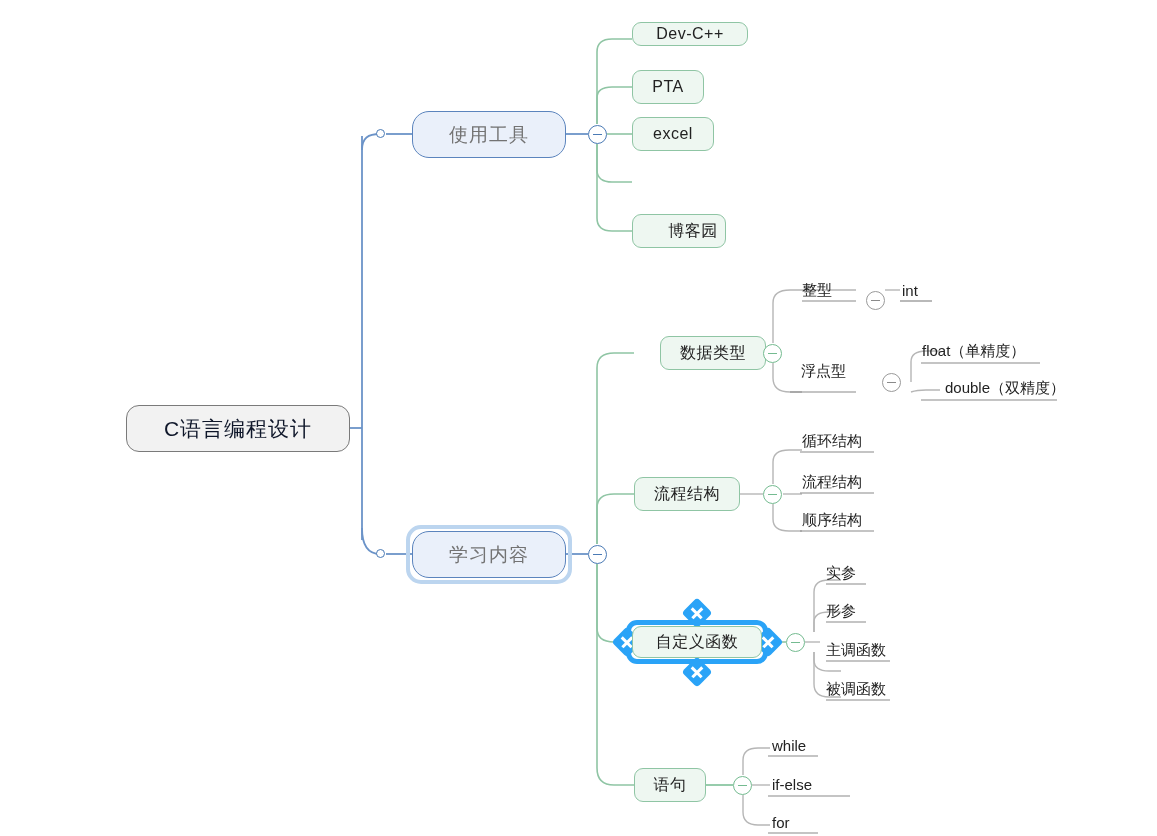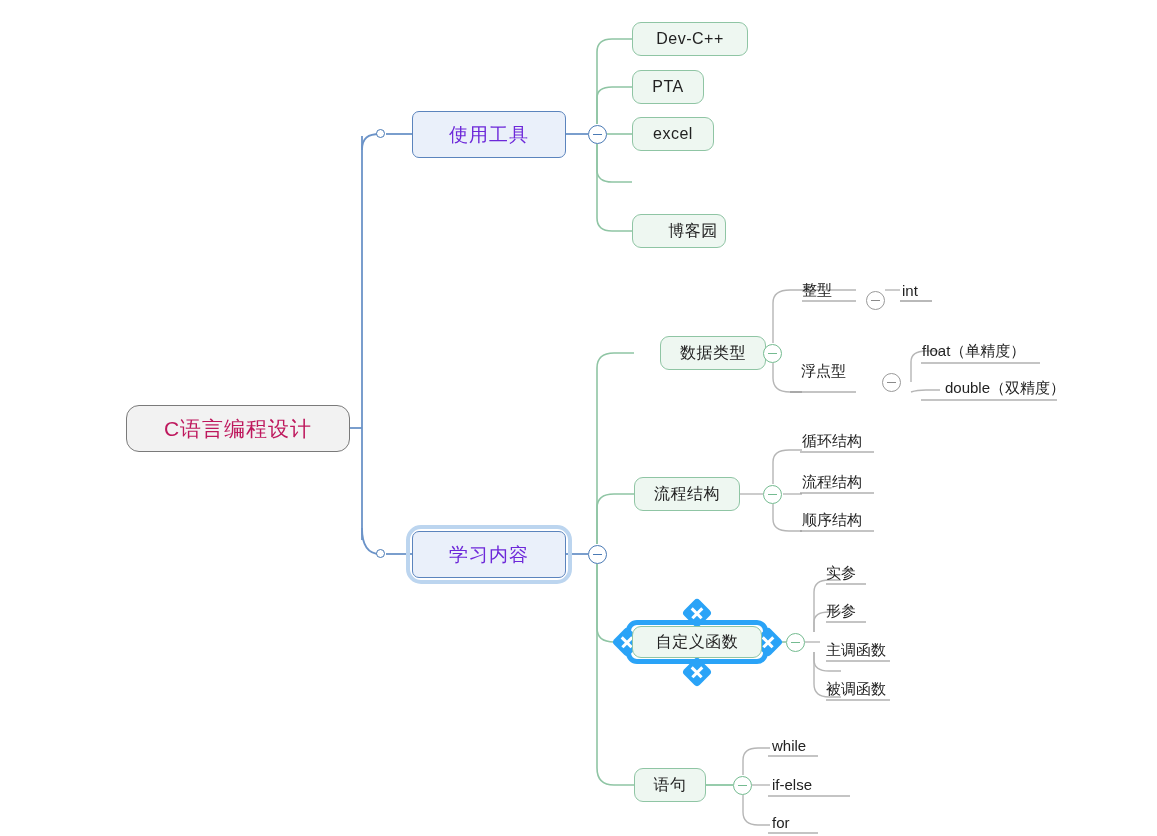--- a/index.html
+++ b/index.html
@@ -6,24 +6,24 @@
   body{width:1157px;height:836px;overflow:hidden;
        font-family:"Liberation Sans","DejaVu Sans",sans-serif;}
   #canvas{position:relative;width:1157px;height:836px;background:#fff;}
   svg.links{position:absolute;left:0;top:0;width:1157px;height:836px;pointer-events:none;}
 
   .node{position:absolute;box-sizing:border-box;display:flex;align-items:center;
         justify-content:center;white-space:nowrap;}
 
   
   .n-root{background:#f2f2f2;border:1.6px solid #7a7a7a;border-radius:13px;
-          font-size:21px;color:#be185d;letter-spacing:1px;}
-  
-  .n-blue{background:#eaf0fa;border:1.5px solid #5b84bd;border-radius:7px;
-          font-size:19px;color:#6d28d9;letter-spacing:1px;}
+          font-size:21px;color:#0f172a;letter-spacing:1px;}
+  
+  .n-blue{background:#eaf0fa;border:1.5px solid #5b84bd;border-radius:17px;
+          font-size:19px;color:#737373;letter-spacing:1px;}
   
   .n-green{background:#eef7f1;border:1.2px solid #8fc5a4;border-radius:9px;
            font-size:16px;color:#222;letter-spacing:.5px;}
   
   .n-text{font-size:15px;color:#222;background:transparent;border:0;
           justify-content:flex-start;}
   .n-text span{display:inline-block;}
 
   
   .halo{position:absolute;border:4px solid #bcd5ef;border-radius:15px;
@@ -162,21 +162,21 @@
   <div class="jdot" style="left:376px;top:129px;"></div>
   <div class="jdot" style="left:376px;top:549px;"></div>
 
   <div class="node n-blue" style="left:412px;top:111px;width:154px;height:47px;">
     <span>使用工具</span>
   </div>
   <div class="toggle t-blue" style="left:588px;top:125px;">
       <i></i>
     </div>
 
-  <div class="node n-green" style="left:632px;top:22px;width:116px;height:34px;">
+  <div class="node n-green" style="left:632px;top:22px;width:116px;height:24px;">
     <span>Dev-C++</span>
   </div>
   <div class="node n-green" style="left:632px;top:70px;width:72px;height:34px;justify-content:center;">
     <span>PTA</span>
   </div>
   <div class="node n-green" style="left:632px;top:117px;width:82px;height:34px;">
     <span>excel</span>
   </div>
   <div class="node n-green" style="left:632px;top:214px;width:94px;height:34px;padding-left:28px;">
     <span>博客园</span>

